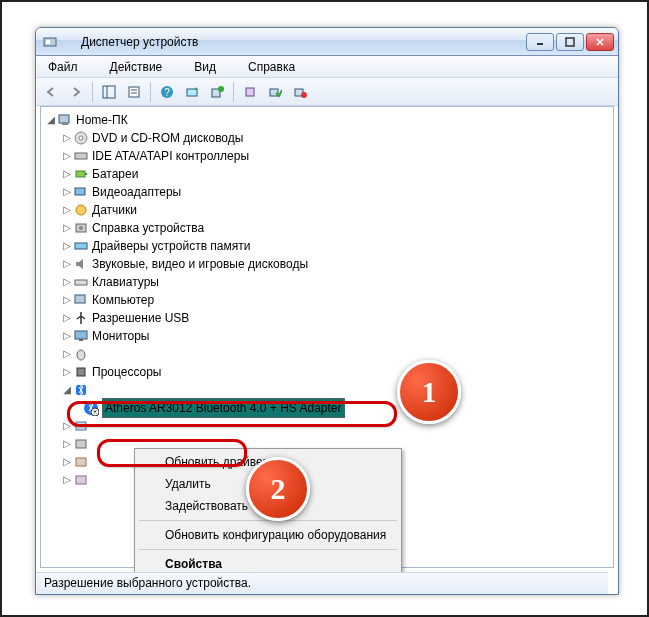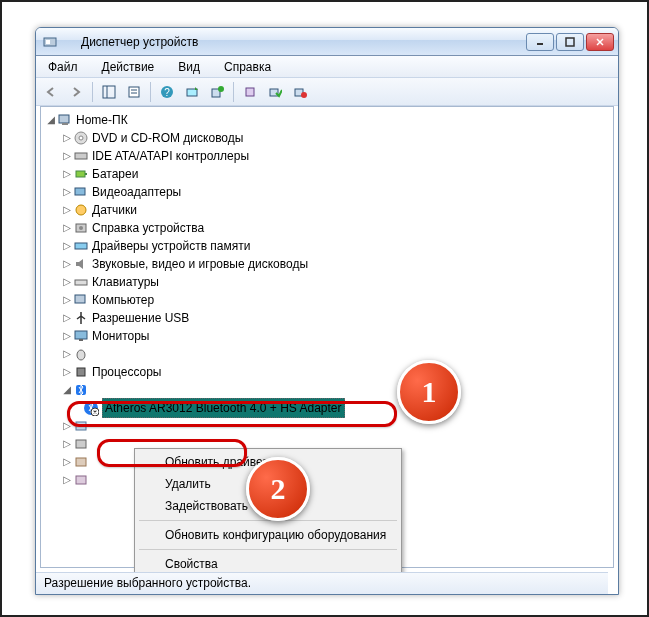--- a/index.html
+++ b/index.html
@@ -5,21 +5,21 @@
 * { box-sizing: border-box; margin: 0; padding: 0; }
 body { font-family: "Segoe UI", Tahoma, sans-serif; font-size: 12px; background: #fff; width: 649px; height: 617px; position: relative; }
 .outer-frame { border: 2px solid #222; width: 649px; height: 617px; position: relative; background: #fff; }
 .window { position: absolute; left: 33px; top: 25px; width: 584px; height: 568px; background: #fff; border: 1px solid #5a7ba0; border-radius: 6px 6px 0 0; box-shadow: 0 0 6px rgba(0,0,0,0.3); }
 .titlebar { height: 28px; background: linear-gradient(to bottom, #f7fbff 0%, #dce8f7 45%, #c1d6ef 46%, #d9e7f8 100%); border-radius: 5px 5px 0 0; display: flex; align-items: center; padding: 0 4px 0 6px; border-bottom: 1px solid #7991b0; gap: 19px; }
 .titlebar-icon { width: 16px; height: 16px; margin-right: 4px; display: inline-flex; }
 .titlebar-text { color: #000; flex: 1; }
 .win-controls { display: flex; gap: 2px; }
 .win-btn { width: 28px; height: 18px; border: 1px solid #6a8ab0; border-radius: 3px; background: linear-gradient(to bottom,#eaf3fc,#cfe0f4); display: flex; align-items: center; justify-content: center; font-size: 10px; cursor: default; }
 .win-btn.close { background: linear-gradient(to bottom,#f5a0a0,#d44); color: #fff; border-color: #a33; }
-.menubar { height: 22px; background: linear-gradient(to bottom,#fafcff,#e8eef7); border-bottom: 1px solid #c9d6e8; display: flex; align-items: center; padding: 0 4px; gap: 8px; }
+.menubar { height: 22px; background: linear-gradient(to bottom,#fafcff,#e8eef7); border-bottom: 1px solid #c9d6e8; display: flex; align-items: center; padding: 0 4px; gap: 16px; }
 .menu-item { padding: 2px 8px; cursor: default; }
 .toolbar { height: 28px; background: linear-gradient(to bottom,#f6f9fd,#e4ecf7); border-bottom: 1px solid #c9d6e8; display: flex; align-items: center; padding: 0 4px; gap: 3px; }
 .tb-btn { width: 22px; height: 22px; border: 1px solid transparent; display: flex; align-items: center; justify-content: center; cursor: default; }
 .tb-sep { width: 1px; height: 20px; background: #b8c6da; margin: 0 2px; }
 .content { position: absolute; top: 78px; left: 4px; right: 4px; bottom: 26px; border: 1px solid #a7b8cf; background: #fff; overflow: hidden; }
 .tree { padding: 4px 2px; line-height: 18px; }
 .tree-row { display: flex; align-items: center; height: 18px; white-space: nowrap; }
 .expander { width: 12px; text-align: center; color: #666; font-size: 10px; cursor: default; }
 .node-icon { width: 16px; height: 16px; margin-right: 3px; display: inline-flex; align-items: center; justify-content: center; }
 .indent-0 { padding-left: 2px; }
@@ -28,21 +28,21 @@
 .selected { background: #0f766e; border: 1px dotted #666; padding: 0 2px; }
 .highlight-box { position: absolute; border: 3px solid #d00000; border-radius: 12px; pointer-events: none; box-shadow: 0 1px 2px rgba(0,0,0,0.2); }
 .hl1 { left: 65px; top: 399px; width: 330px; height: 26px; }
 .hl2 { left: 95px; top: 437px; width: 150px; height: 28px; }
 .badge { position: absolute; width: 64px; height: 64px; border-radius: 50%; background: radial-gradient(circle at 30% 30%, #ff6b4a, #c82500); border: 3px solid #fff; box-shadow: 0 2px 6px rgba(0,0,0,0.5); display: flex; align-items: center; justify-content: center; color: #fff; font-size: 30px; font-weight: bold; font-family: Georgia, serif; }
 .badge1 { left: 395px; top: 358px; }
 .badge2 { left: 244px; top: 455px; }
 .context-menu { position: absolute; left: 98px; top: 420px; width: 268px; background: #f1f1f1; border: 1px solid #999; box-shadow: 2px 2px 4px rgba(0,0,0,0.3); padding: 2px; }
 .ctx-item { padding: 4px 8px 4px 28px; cursor: default; }
 .ctx-sep { height: 1px; background: #ccc; margin: 3px 2px; }
-.ctx-bold { font-weight: normal; }
+.ctx-bold { font-weight: bold; }
 .statusbar { position: absolute; bottom: 0; left: 0; right: 10px; height: 22px; background: linear-gradient(to bottom,#f6f9fd,#e4ecf7); border-top: 1px solid #c9d6e8; padding: 3px 8px; }
 svg { display: block; }
 </style>
 </head>
 <body>
 
 <div class="outer-frame">
 <div class="window">
 
   <div class="titlebar">

